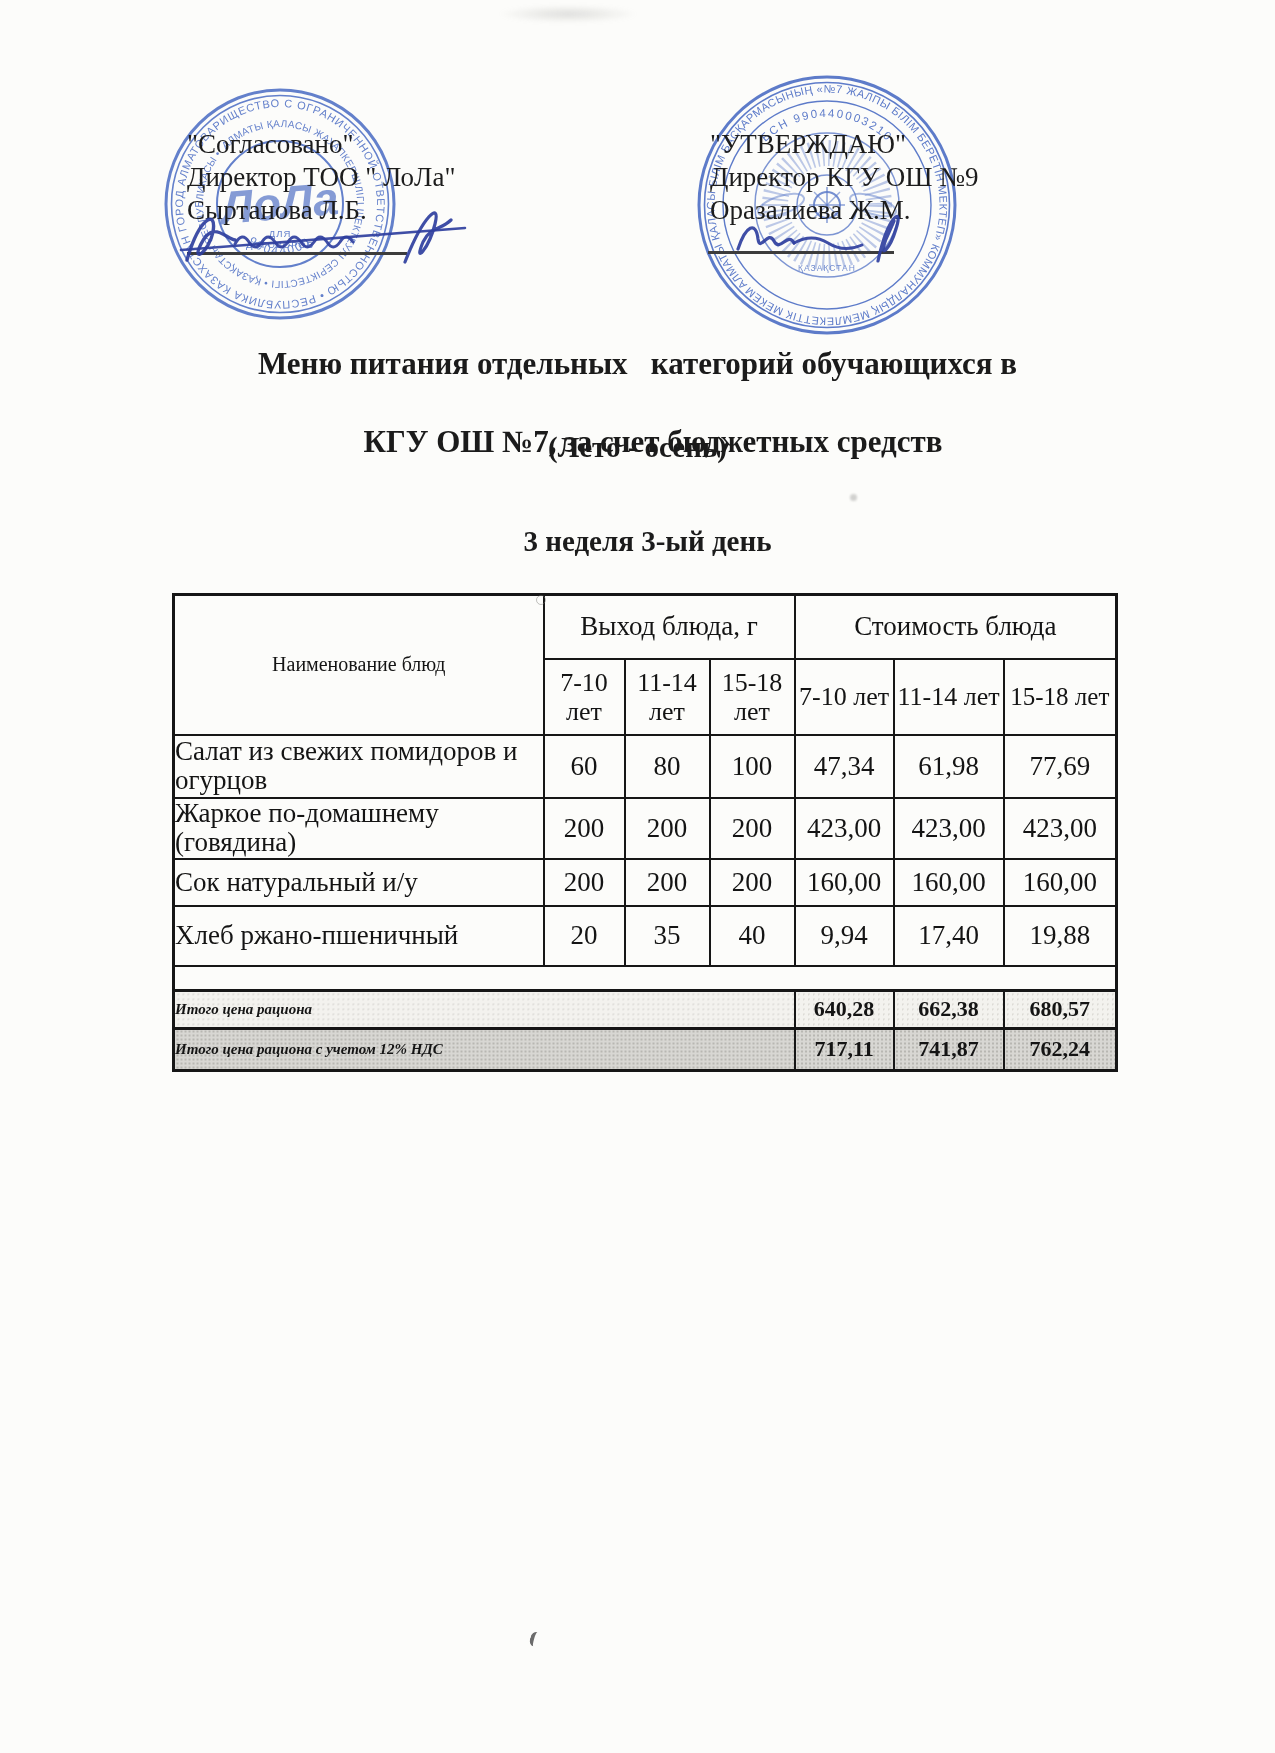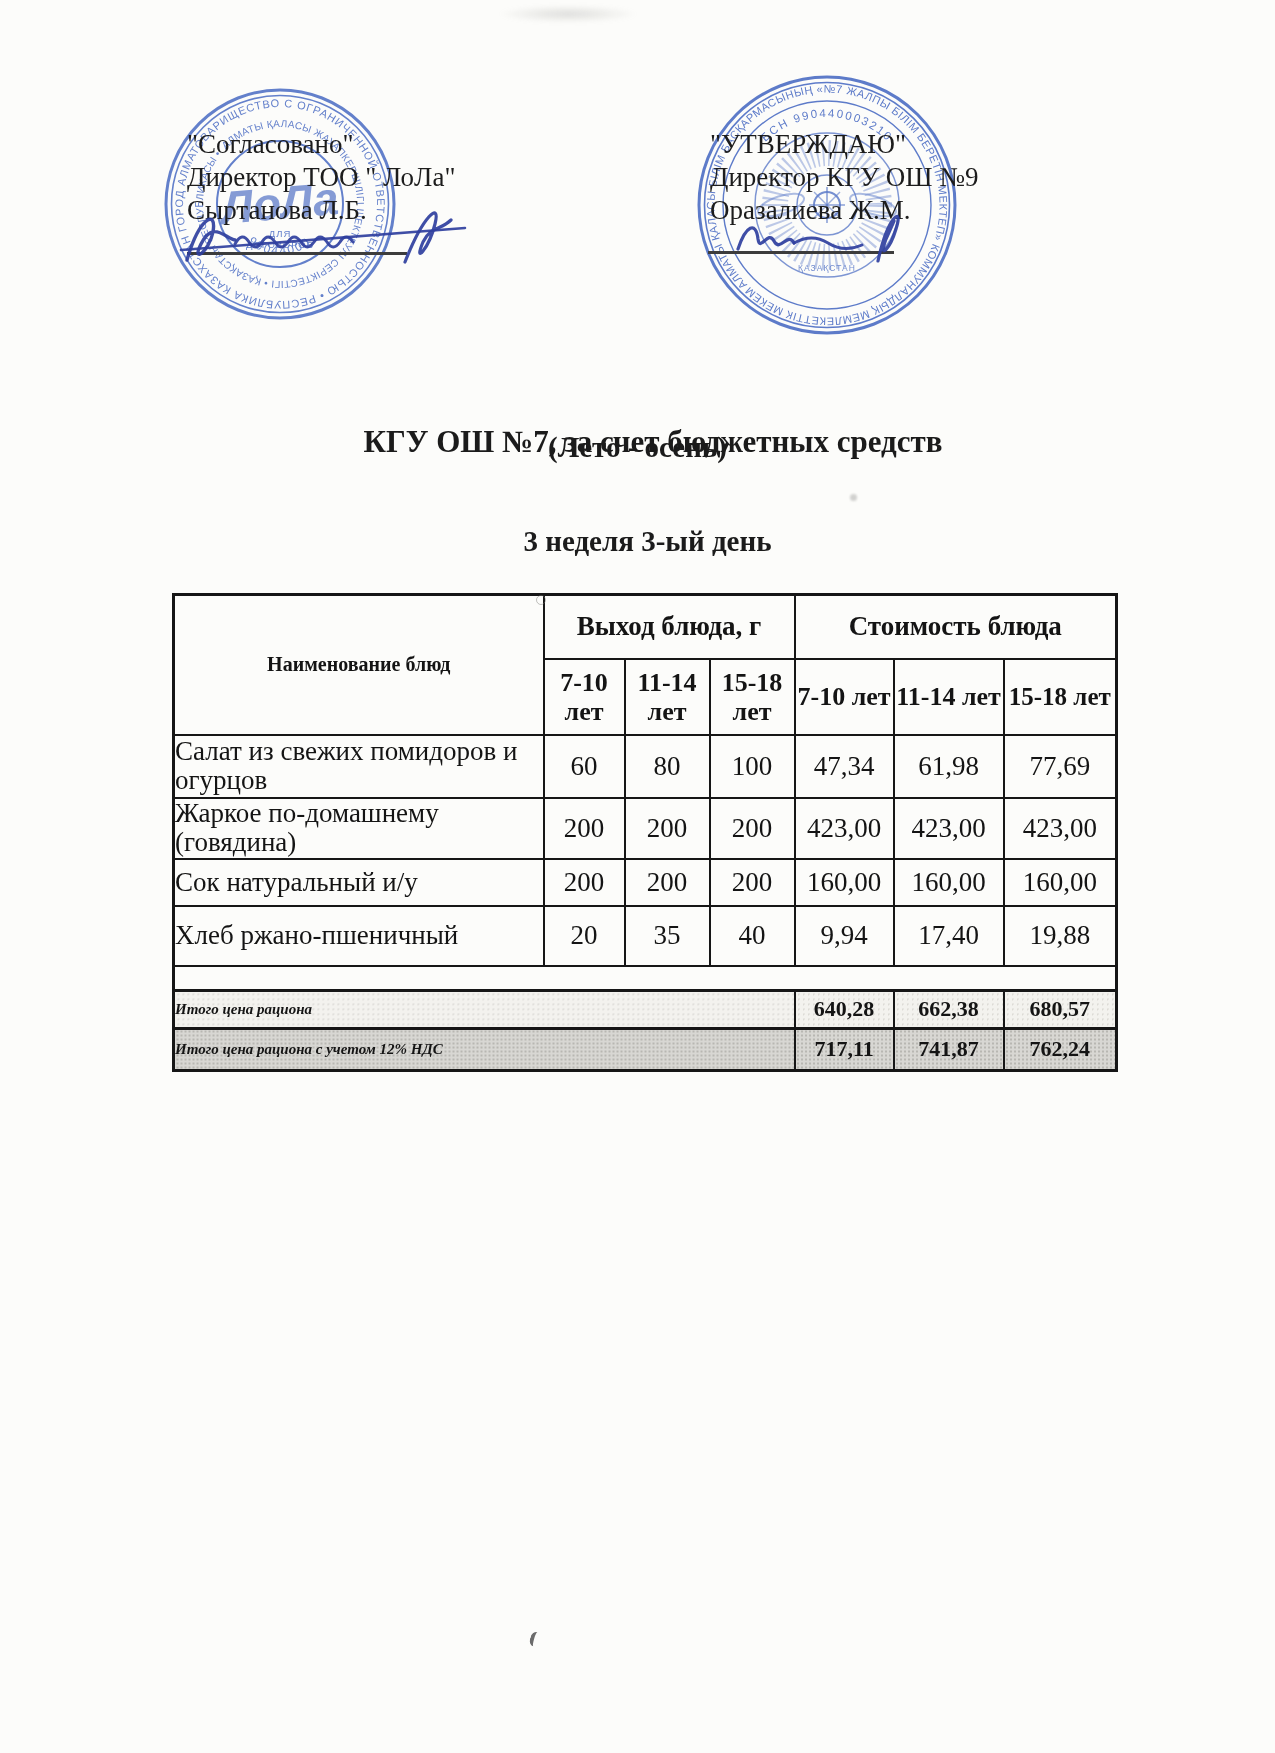--- a/index.html
+++ b/index.html
@@ -42,21 +42,21 @@
     position:absolute; left:10px; width:1275px; text-align:center;
     top:525px; font-size:29px; font-weight:bold; z-index:3;
   }
   
   .menu-table {
     position:absolute; left:172px; top:593px; width:943px;
     border-collapse:collapse; table-layout:fixed;
     border:3px solid #161616; font-size:27px; color:#141414; z-index:3;
   }
   .menu-table th, .menu-table td { border:2px solid #161616; padding:0; overflow:hidden; }
-  .menu-table th { font-weight:bold;margin-top:16px; }
+  .menu-table th { font-weight:normal;margin-top:16px; }
   .th-name { font-size:20px; }
   .th-group { font-size:27px; }
   .th-age { font-size:26px; line-height:29px; }
   .th-age-wide { font-size:25px; white-space:nowrap; }
   .dish-name { text-align:left; vertical-align:middle; padding:1px 4px 1px 7px; line-height:29px; }
   .num-cell { text-align:center; vertical-align:middle; }
   .spacer-cell { height:22px; background:#fcfcfa; }
   .total-row td { border-top:3px solid #161616; }
   .total-row-1 td {
     background-color:#f3f2ee;
@@ -165,21 +165,21 @@
     <div>Директор КГУ ОШ №9</div>
     <div>Оразалиева Ж.М.</div>
   </div>
   <div class="sig-line sig-line-right"></div>
   <svg class="sig-svg sig-svg-right" viewBox="0 0 185 64">
     <path d="M10,46 C18,22 28,18 30,36 C32,50 40,26 46,38 C52,50 60,28 66,40" stroke-width="3.2"></path>
     <path d="M66,40 Q84,30 100,40 T134,42" stroke-width="3"></path>
     <path d="M150,58 C160,12 176,2 168,26 C162,46 150,58 158,36 L166,18" stroke-width="3.2"></path>
   </svg>
 
-  <div class="doc-title"><br>
+  <div class="doc-title"><span>Меню питания отдельных   категорий обучающихся в</span><br>
     <span>КГУ ОШ №7, за счет бюджетных средств</span></div>
   <div class="season-title">(Лето - осень)</div>
   <div class="day-title">3 неделя 3-ый день</div>
 
   <table class="menu-table">
     <colgroup>
       <col style="width:370px">
         <col style="width:81px">
         <col style="width:85px">
         <col style="width:85px">

